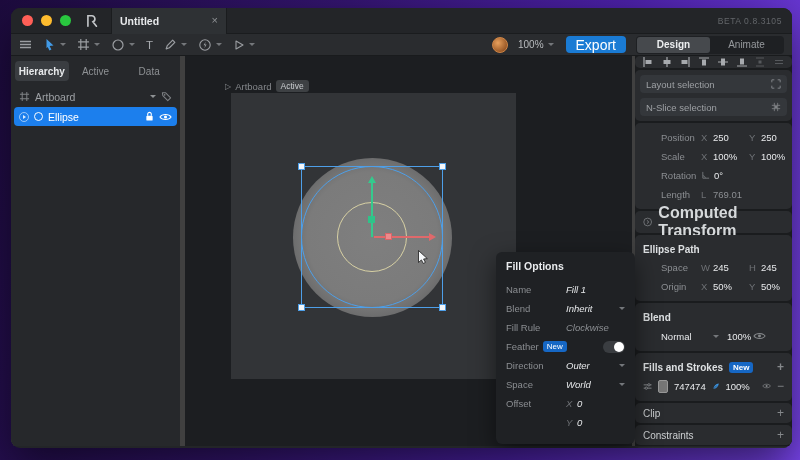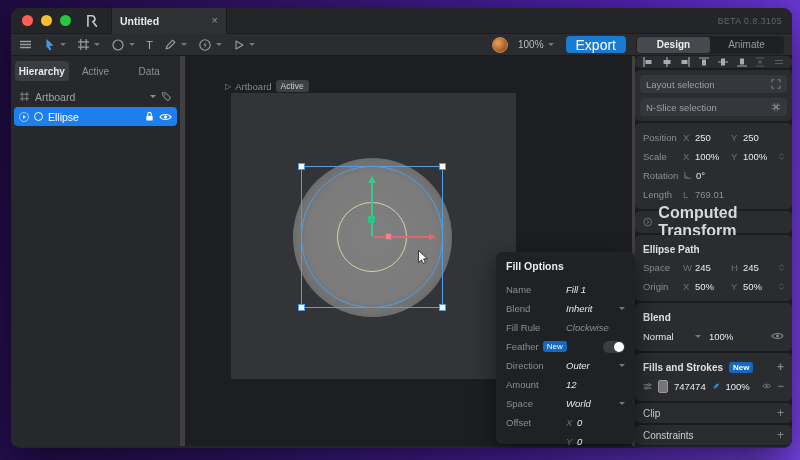--- a/index.html
+++ b/index.html
@@ -109,21 +109,21 @@
   .ax-mini { width:11px; color:#6e7175; }
 
   
   .rp { width:157px; flex:none; background:#1a1c1e; display:flex; flex-direction:column; }
   .sec { background:#2a2c2f; border-radius:5px; margin-bottom:2px; }
   .align-row { height:24px; display:flex; align-items:center; justify-content:space-between; padding:0 7px; }
   .sel-btn { height:18px; background:#34373b; border-radius:4px; margin:0 5px;
     display:flex; align-items:center; padding:0 6px; font-size:9.5px; color:#9da0a4; }
   .sel-btn + .sel-btn { margin-top:5px; }
   .sec.pad { padding:5px 0; }
-  .r-row { height:19px; display:flex; align-items:center; padding:0 8px; font-size:9.5px; }
+  .r-row { height:19px; display:flex; align-items:center; padding:0 26px; font-size:9.5px; }
   .r-label { width:40px; color:#8b8e92; flex:none; }
   .ax { width:12px; color:#6e7175; flex:none; }
   .val { width:36px; color:#e8eaec; flex:none; }
   .val.dim { color:#8b8e92; }
   .hdr { height:18px; display:flex; align-items:center; padding:0 8px; font-size:10px;
     font-weight:bold; color:#dde0e2; }
   .row-line { height:20px; display:flex; align-items:center; padding:0 8px; font-size:10px;
     color:#cdd0d2; gap:6px; }
   .plus { color:#85888b; font-size:12px; margin-left:auto; }
   .minus { color:#85888b; font-size:12px; }
@@ -488,24 +488,20 @@
           </span>
       </div>
       <div class="po-row">
         <span class="po-label">Direction</span>
         <span class="po-val">
           <span>Outer</span>
           <span class="car po-car"></span>
         </span>
       </div>
       <div class="po-row">
-        <span class="po-label">Amount</span>
-        <span class="po-val">12</span>
-      </div>
-      <div class="po-row">
         <span class="po-label">Space</span>
         <span class="po-val">
           <span>World</span>
           <span class="car po-car"></span>
         </span>
       </div>
       <div class="po-row">
         <span class="po-label">Offset</span>
         <span class="po-val">
           <span class="ax-mini">X</span>

